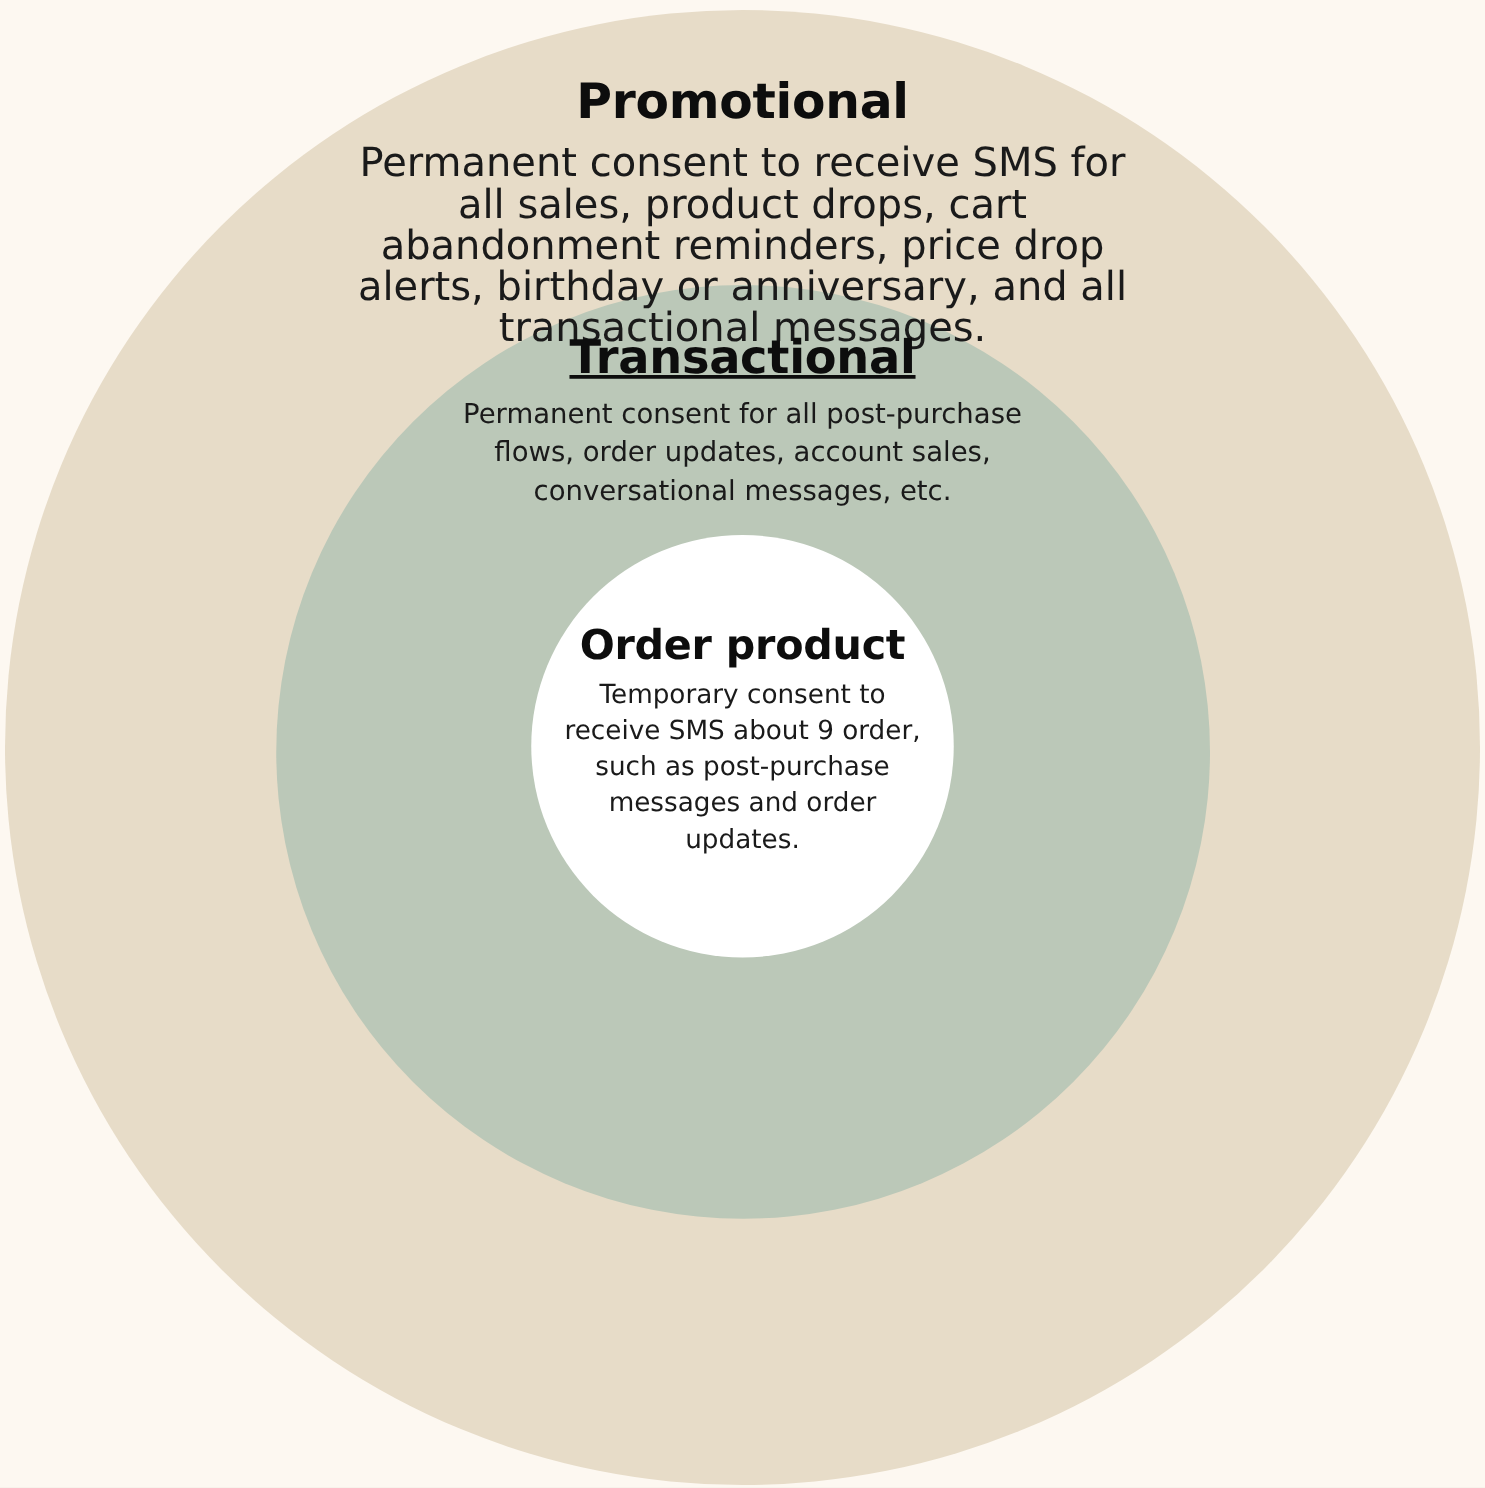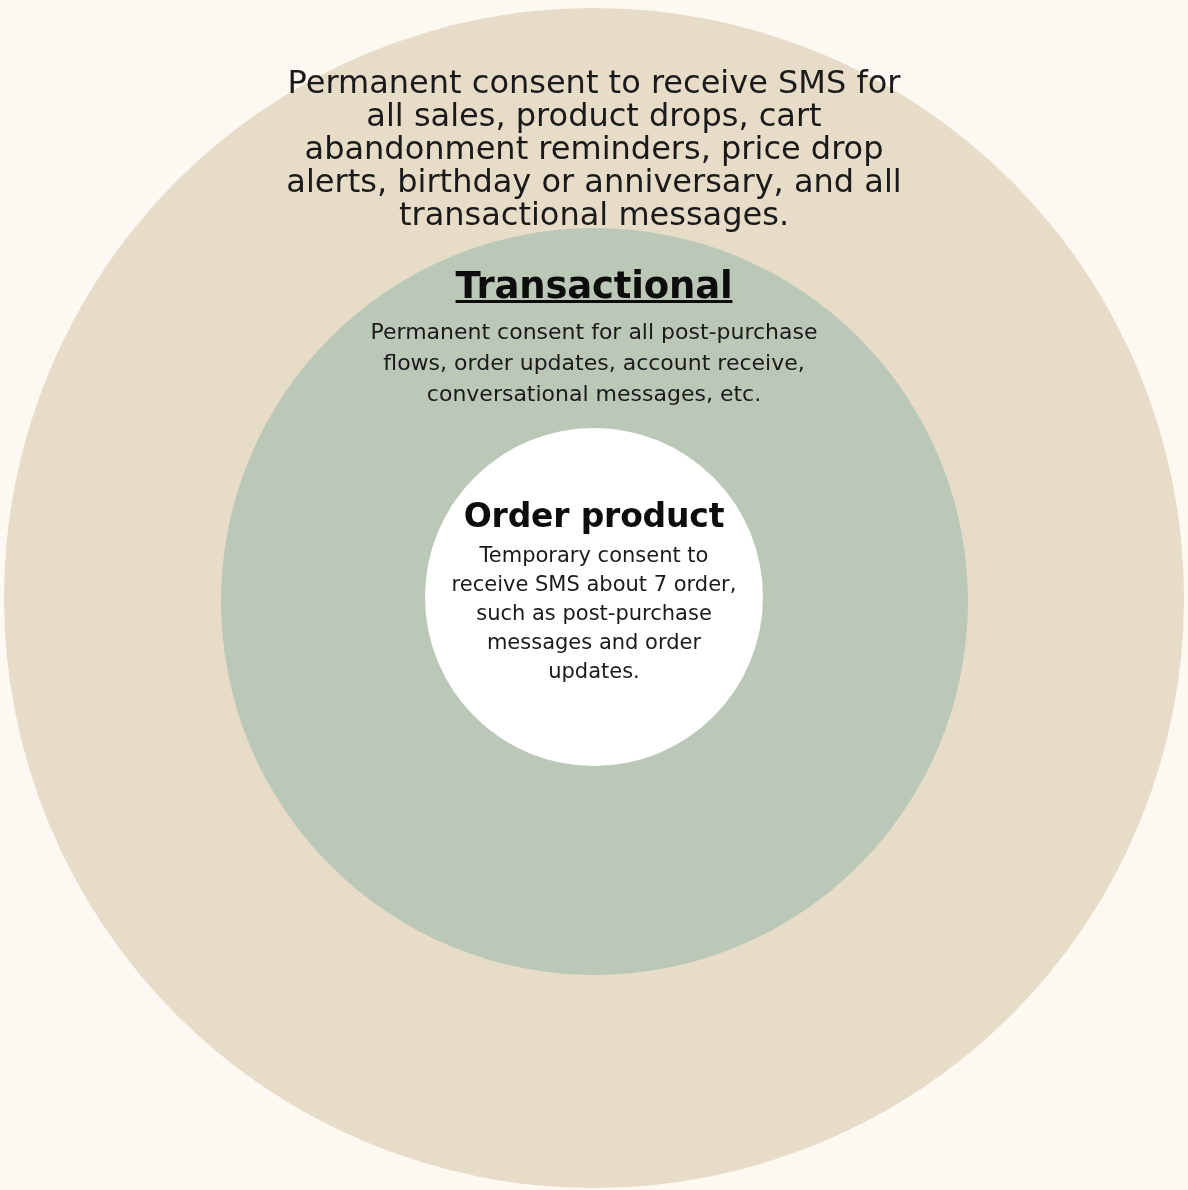--- a/index.html
+++ b/index.html
@@ -134,26 +134,27 @@
 
 <div id="diagram-canvas" style="background: rgb(253, 248, 241);">
 
   <div class="ring" id="ring-promotional" style="background: rgb(231, 220, 200);"></div>
 
   <div class="ring" id="ring-transactional" style="background: rgb(187, 200, 184);"></div>
 
   <div class="ring" id="ring-order-updates" style="background: rgb(255, 255, 255);"></div>
 
   <div class="ring-text" id="text-promotional">
+    <p class="ring-heading">Promotional</p>
     <p class="ring-body">Permanent consent to receive SMS for all sales, product drops, cart abandonment reminders, price drop alerts, birthday or anniversary, and all transactional messages.</p>
   </div>
 
   <div class="ring-text" id="text-transactional">
     <p class="ring-heading">Transactional</p>
-    <p class="ring-body">Permanent consent for all post-purchase flows, order updates, account receive, conversational messages, etc.</p>
+    <p class="ring-body">Permanent consent for all post-purchase flows, order updates, account sales, conversational messages, etc.</p>
   </div>
 
   <div class="ring-text" id="text-order-updates">
     <p class="ring-heading">Order product</p>
-    <p class="ring-body">Temporary consent to receive SMS about 7 order, such as post-purchase messages and order updates.</p>
+    <p class="ring-body">Temporary consent to receive SMS about 9 order, such as post-purchase messages and order updates.</p>
   </div>
 
 </div>
 
 </body></html>

